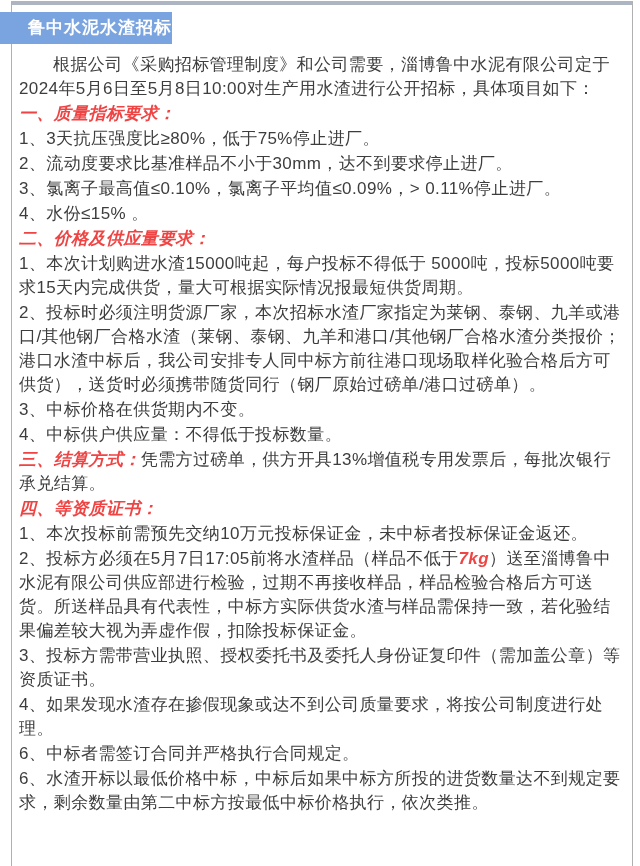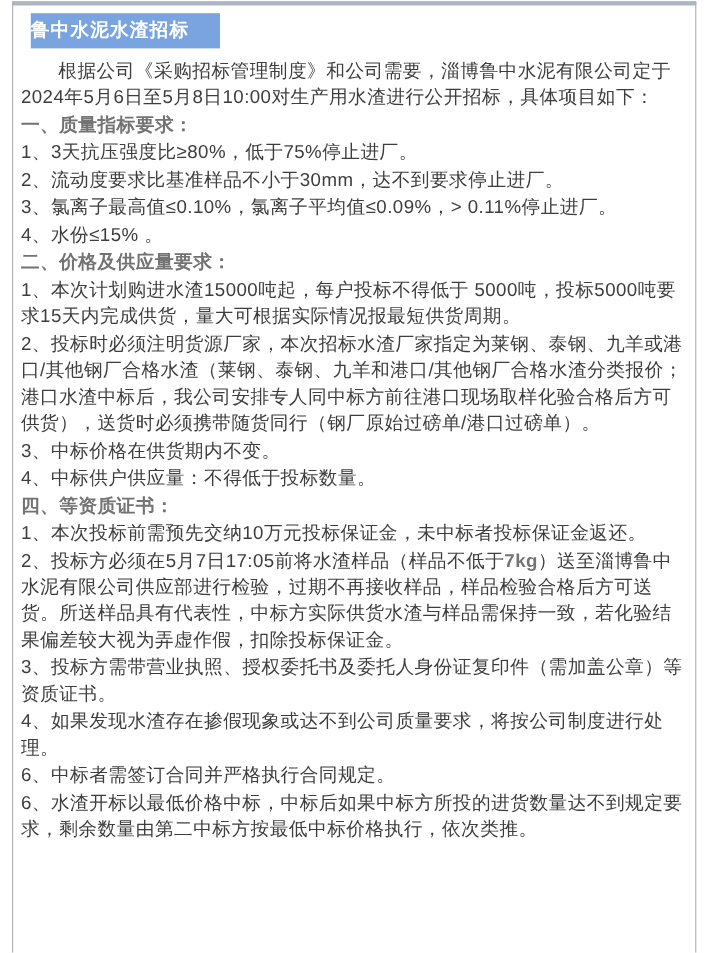--- a/index.html
+++ b/index.html
@@ -35,24 +35,23 @@
     position: absolute;
     left: 0;
     top: 12px;
     width: 172px;
     height: 32px;
     background: var(--badge-bg, #7aa4e0);
     color: var(--badge-text, #ffffff);
     font-size: 17px;
     font-weight: bold;
     line-height: 32px;
-    text-align: left;
+    text-align: right;
     letter-spacing: 1px;
     z-index: 2;
-    margin-left: 28px;
   }
   .doc-content {
     position: absolute;
     left: 18px;
     top: 52px;
     width: 606px;
     color: var(--text, #3d3d3d);
     font-size: 17px;
     line-height: 24px;
     letter-spacing: 0.4px;
@@ -61,21 +60,22 @@
   }
   .doc-content p {
     margin: 1px;
     padding: 0;
   }
   .doc-content p.indent {
     text-indent: 2em;
   }
   .doc-content .seg-bold {
     font-weight: bold;
-    color: #737373;
+    color: #ef4444;
+    font-style: italic;
   }
 </style>
 </head>
 <body>
 
 <div class="top-bar"></div>
 <div class="frame-line left"></div>
 <div class="frame-line right"></div>
 
 <div class="title-badge">鲁中水泥水渣招标</div>
@@ -85,20 +85,21 @@
     <p><span class="seg-bold">一、质量指标要求：</span></p>
     <p><span class="seg-normal">1、3天抗压强度比≥80%，低于75%停止进厂。</span></p>
     <p><span class="seg-normal">2、流动度要求比基准样品不小于30mm，达不到要求停止进厂。</span></p>
     <p><span class="seg-normal">3、氯离子最高值≤0.10%，氯离子平均值≤0.09%，&gt; 0.11%停止进厂。</span></p>
     <p><span class="seg-normal">4、水份≤15% 。</span></p>
     <p><span class="seg-bold">二、价格及供应量要求：</span></p>
     <p><span class="seg-normal">1、本次计划购进水渣15000吨起，每户投标不得低于 5000吨，投标5000吨要求15天内完成供货，量大可根据实际情况报最短供货周期。</span></p>
     <p><span class="seg-normal">2、投标时必须注明货源厂家，本次招标水渣厂家指定为莱钢、泰钢、九羊或港口/其他钢厂合格水渣（莱钢、泰钢、九羊和港口/其他钢厂合格水渣分类报价；港口水渣中标后，我公司安排专人同中标方前往港口现场取样化验合格后方可供货），送货时必须携带随货同行（钢厂原始过磅单/港口过磅单）。</span></p>
     <p><span class="seg-normal">3、中标价格在供货期内不变。</span></p>
     <p><span class="seg-normal">4、中标供户供应量：不得低于投标数量。</span></p>
+    <p><span class="seg-bold">三、结算方式：</span><span class="seg-normal">凭需方过磅单，供方开具13%增值税专用发票后，每批次银行承兑结算。</span></p>
     <p><span class="seg-bold">四、等资质证书：</span></p>
     <p><span class="seg-normal">1、本次投标前需预先交纳10万元投标保证金，未中标者投标保证金返还。</span></p>
     <p><span class="seg-normal">2、投标方必须在5月7日17:05前将水渣样品（样品不低于</span><span class="seg-bold">7kg</span><span class="seg-normal">）送至淄博鲁中水泥有限公司供应部进行检验，过期不再接收样品，样品检验合格后方可送货。所送样品具有代表性，中标方实际供货水渣与样品需保持一致，若化验结果偏差较大视为弄虚作假，扣除投标保证金。</span></p>
     <p><span class="seg-normal">3、投标方需带营业执照、授权委托书及委托人身份证复印件（需加盖公章）等资质证书。</span></p>
     <p><span class="seg-normal">4、如果发现水渣存在掺假现象或达不到公司质量要求，将按公司制度进行处理。</span></p>
     <p><span class="seg-normal">6、中标者需签订合同并严格执行合同规定。</span></p>
     <p><span class="seg-normal">6、水渣开标以最低价格中标，中标后如果中标方所投的进货数量达不到规定要求，剩余数量由第二中标方按最低中标价格执行，依次类推。</span></p>
   </div>
 
 </body></html>

